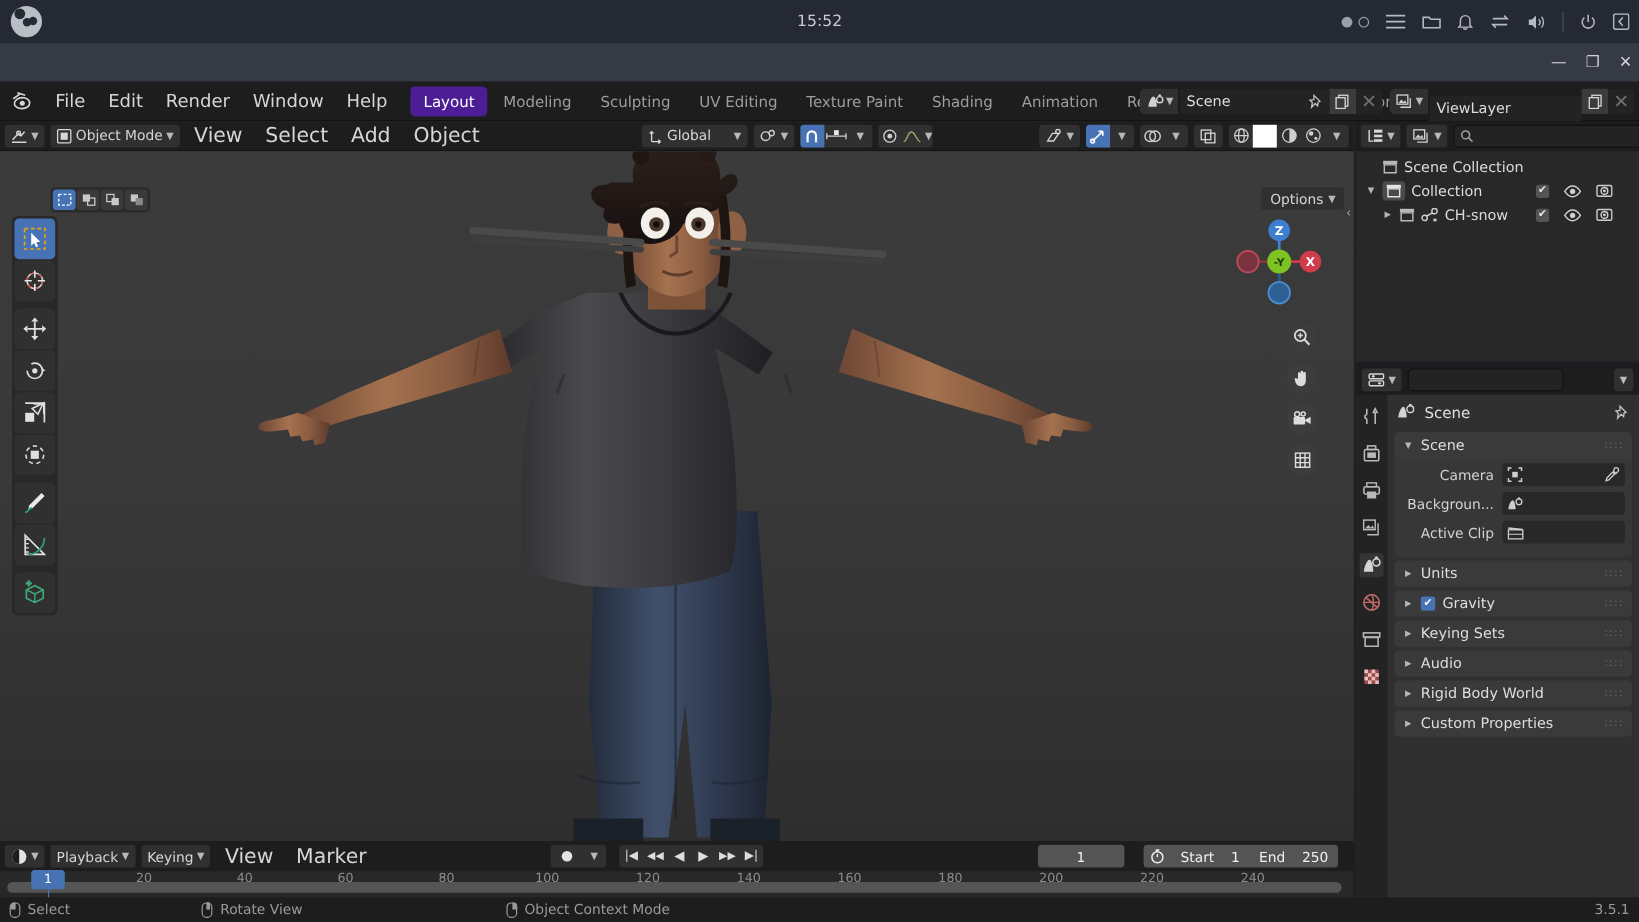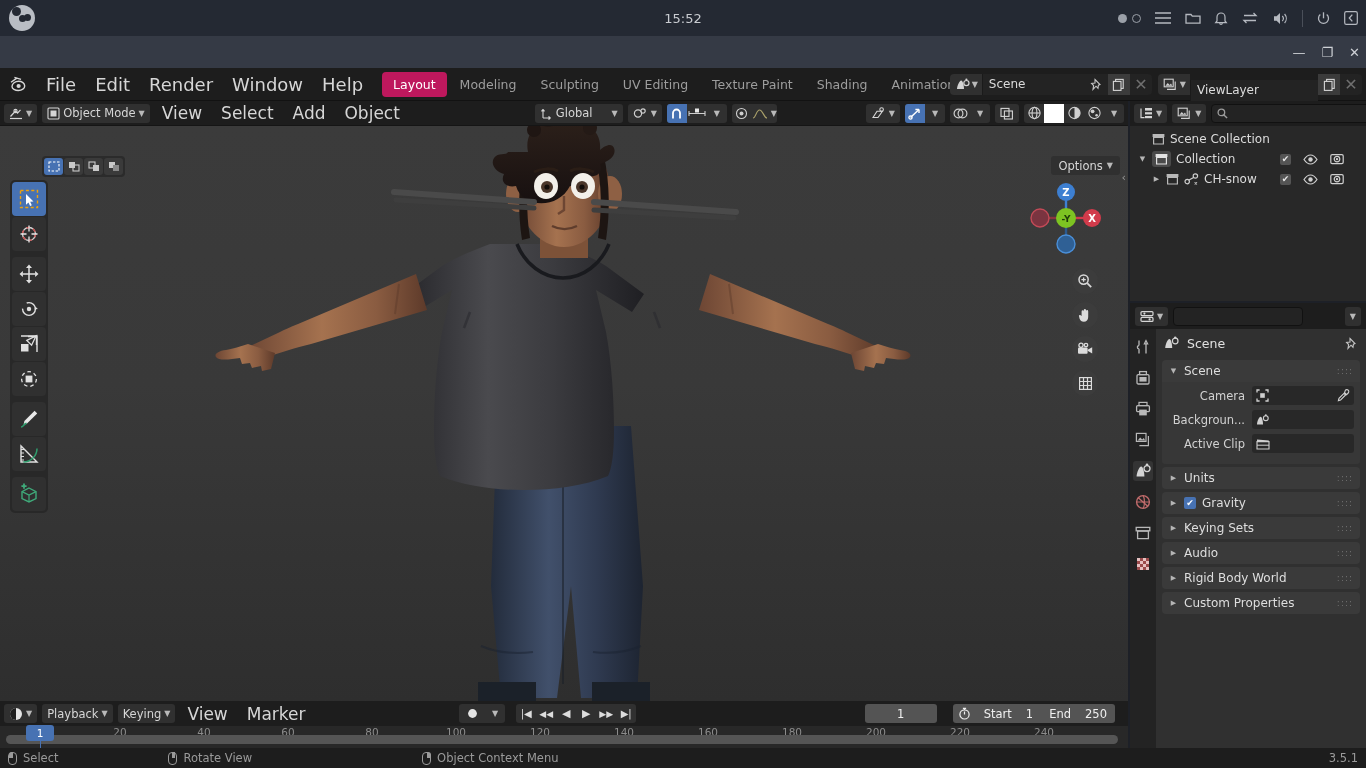--- a/index.html
+++ b/index.html
@@ -57,27 +57,27 @@
 
   
   .topbar {
     position: absolute; top: 68px; left: 0; width: 1366px; height: 33px;
     background: #1d1d1d; display: flex; align-items: center;
     border-bottom: 1px solid #121212;
   }
   .blender-logo { margin: 0 8px 0 10px; display: flex; align-items: center; }
   .menu { display: flex; align-items: center; gap: 1px; }
   .menu-item {
-    font-size: 18px; color: #d6d6d6; padding: 4px 9px; border-radius: 3px;
+    font-size: 15px; color: #d6d6d6; padding: 4px 9px; border-radius: 3px;
   }
   .ws-tabs { display: flex; align-items: center; margin-left: 10px; gap: 2px; }
   .ws-tab {
     font-size: 12.5px; color: #9d9d9d; padding: 5px 11px; border-radius: 4px;
   }
-  .ws-tab.active { background: #be185d; color: #ffffff; }
+  .ws-tab.active { background: #4c1d95; color: #ffffff; }
   .topbar-right {
     position: absolute; right: 4px; display: flex; align-items: center; gap: 6px;
   }
   .id-block { display: flex; align-items: center; height: 21px; }
   .id-icon-btn {
     display: flex; align-items: center; gap: 2px;
     background: #303030; border-radius: 4px 0 0 4px; height: 21px;
     padding: 0 4px 0 5px; color: #d2d2d2;
   }
   .id-name {
@@ -1202,18 +1202,18 @@
     <div class="status-item">
       <span class="mouse l"></span>
       <span>Select</span>
     </div>
     <div class="status-item" style="margin-left:58px">
       <span class="mouse m"></span>
       <span>Rotate View</span>
     </div>
     <div class="status-item" style="margin-left:118px">
       <span class="mouse r"></span>
-      <span>Object Context Menu</span>
+      <span>Object Context Mode</span>
     </div>
     <div class="status-right">3.5.1</div>
   </div>
 
 </div>
 
 </body></html>

